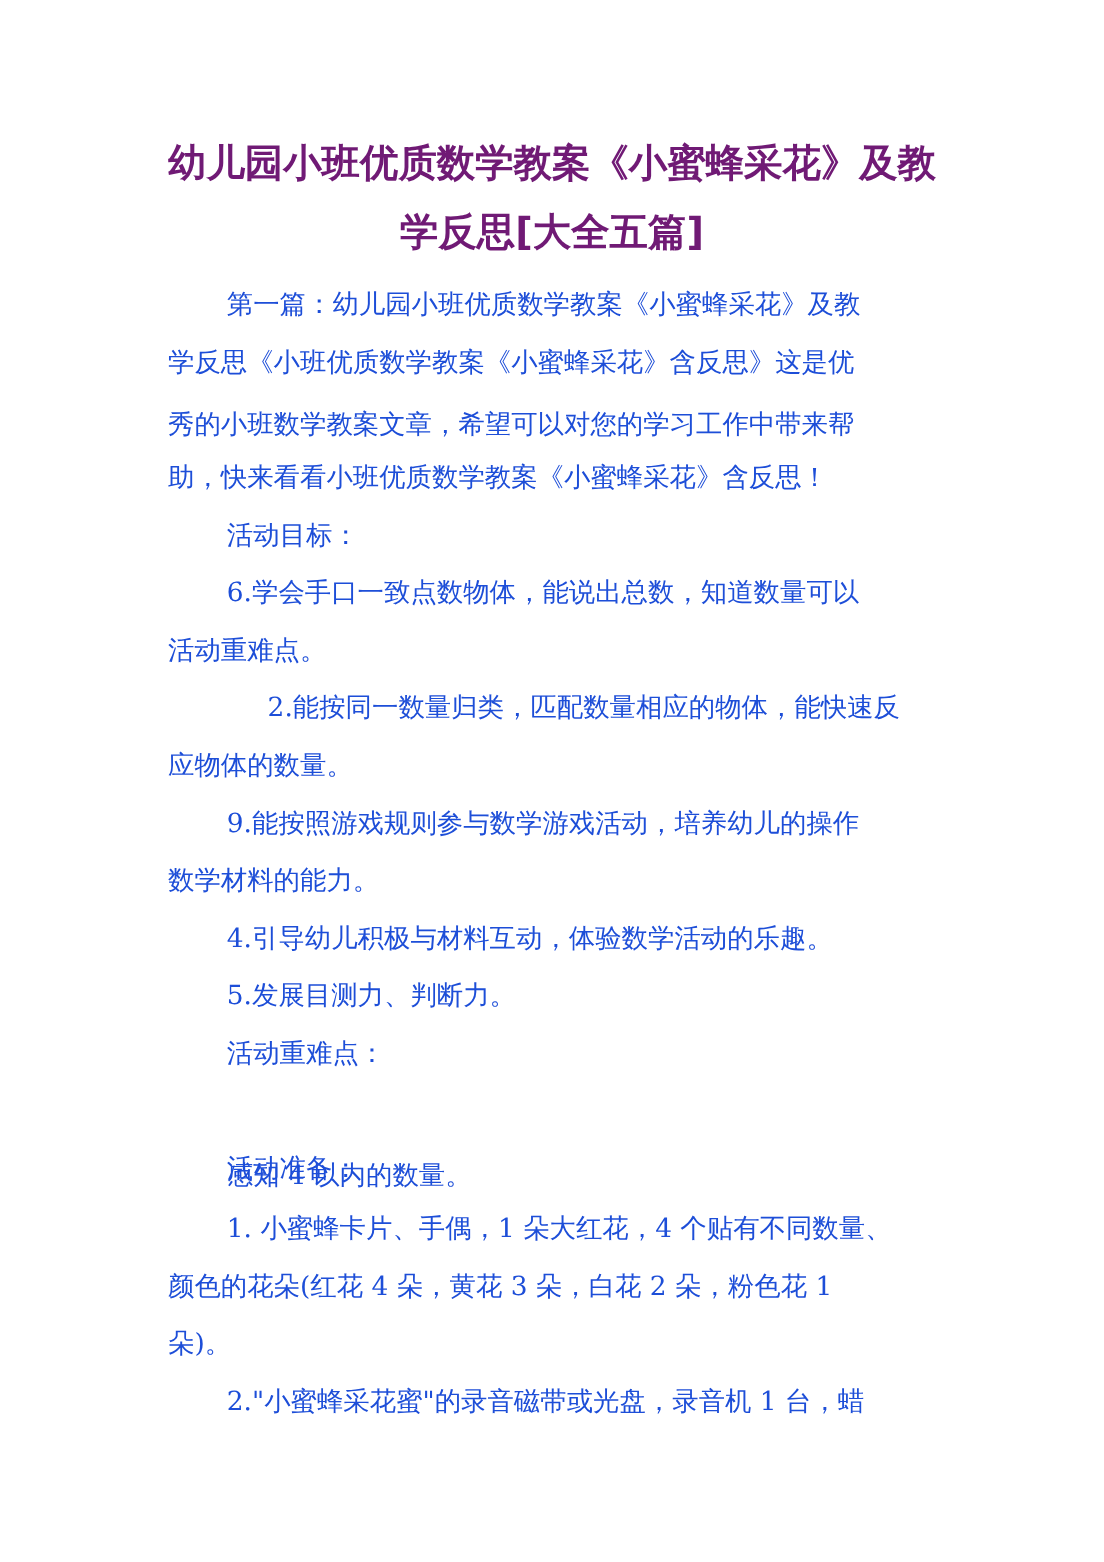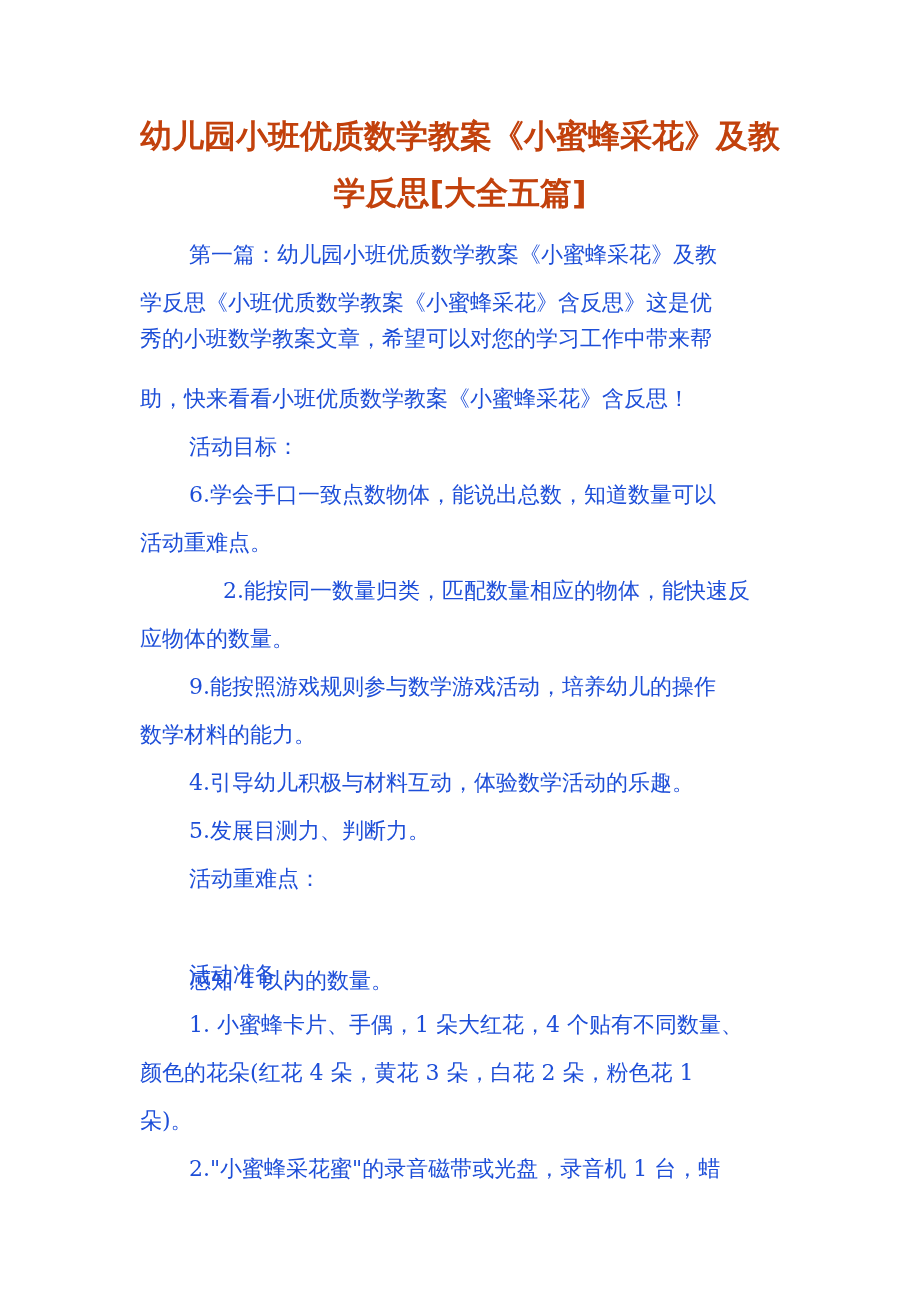--- a/index.html
+++ b/index.html
@@ -1,41 +1,41 @@
 <!DOCTYPE html>
 <html><head>
   <meta charset="utf-8">
   <style>
     html, body { margin: 0; padding: 0; background: #ffffff; }
     body { width: 920px; height: 1302px; position: relative; overflow: hidden; }
     .page { position: absolute; left: 0; top: 0; width: 920px; height: 1302px; background: #ffffff; }
     .title {
       position: absolute; left: 0; width: 920px; text-align: center;
       font-family: "DejaVu Sans", "Liberation Sans", sans-serif;
-      font-weight: bold; font-size: 32px; color: #c2410c; white-space: nowrap;
+      font-weight: bold; font-size: 32px; color: #701a75; white-space: nowrap;
       letter-spacing: 0px;
     }
     .line {
       position: absolute; white-space: nowrap;
       font-family: "DejaVu Serif", "Liberation Serif", serif;
       font-size: 22px; color: #1d4ed8; line-height: 30px;
     }
     .indent { left: 189px; }
     .flush { left: 140px; }
   </style>
 </head>
 <body>
 
 <div class="page">
   <div class="title" style="top:115px;">幼儿园小班优质数学教案《小蜜蜂采花》及教</div>
   <div class="title" style="top:172px;">学反思[大全五篇]</div>
 
   <div class="line indent" style="top:240px;">第一篇：幼儿园小班优质数学教案《小蜜蜂采花》及教</div>
   <div class="line flush" style="top:288px;">学反思《小班优质数学教案《小蜜蜂采花》含反思》这是优</div>
-  <div class="line flush" style="top:324px;">秀的小班数学教案文章，希望可以对您的学习工作中带来帮</div>
+  <div class="line flush" style="top:340px;">秀的小班数学教案文章，希望可以对您的学习工作中带来帮</div>
   <div class="line flush" style="top:384px;">助，快来看看小班优质数学教案《小蜜蜂采花》含反思！</div>
 
   <div class="line indent" style="top:432px;">活动目标：</div>
 
   <div class="line indent" style="top:480px;">6.学会手口一致点数物体，能说出总数，知道数量可以</div>
   <div class="line flush" style="top:528px;">活动重难点。</div>
   <div class="line indent" style="top:576px;margin-left:34px;">2.能按同一数量归类，匹配数量相应的物体，能快速反</div>
   <div class="line flush" style="top:624px;">应物体的数量。</div>
   <div class="line indent" style="top:672px;">9.能按照游戏规则参与数学游戏活动，培养幼儿的操作</div>
   <div class="line flush" style="top:720px;">数学材料的能力。</div>

